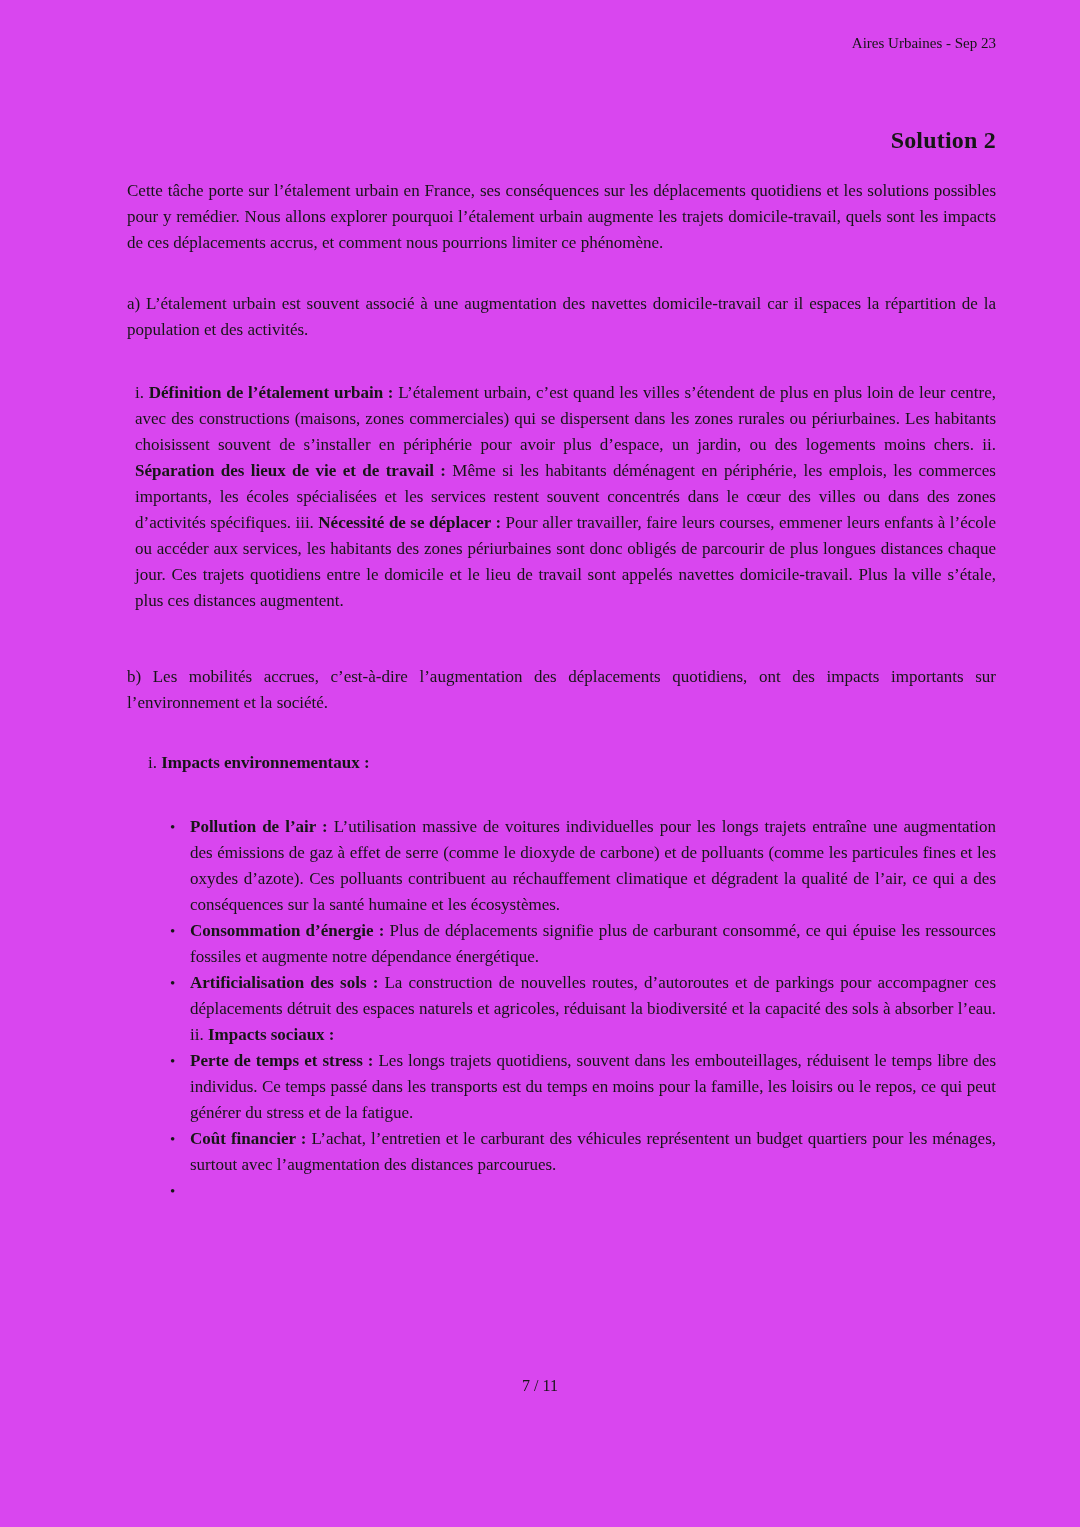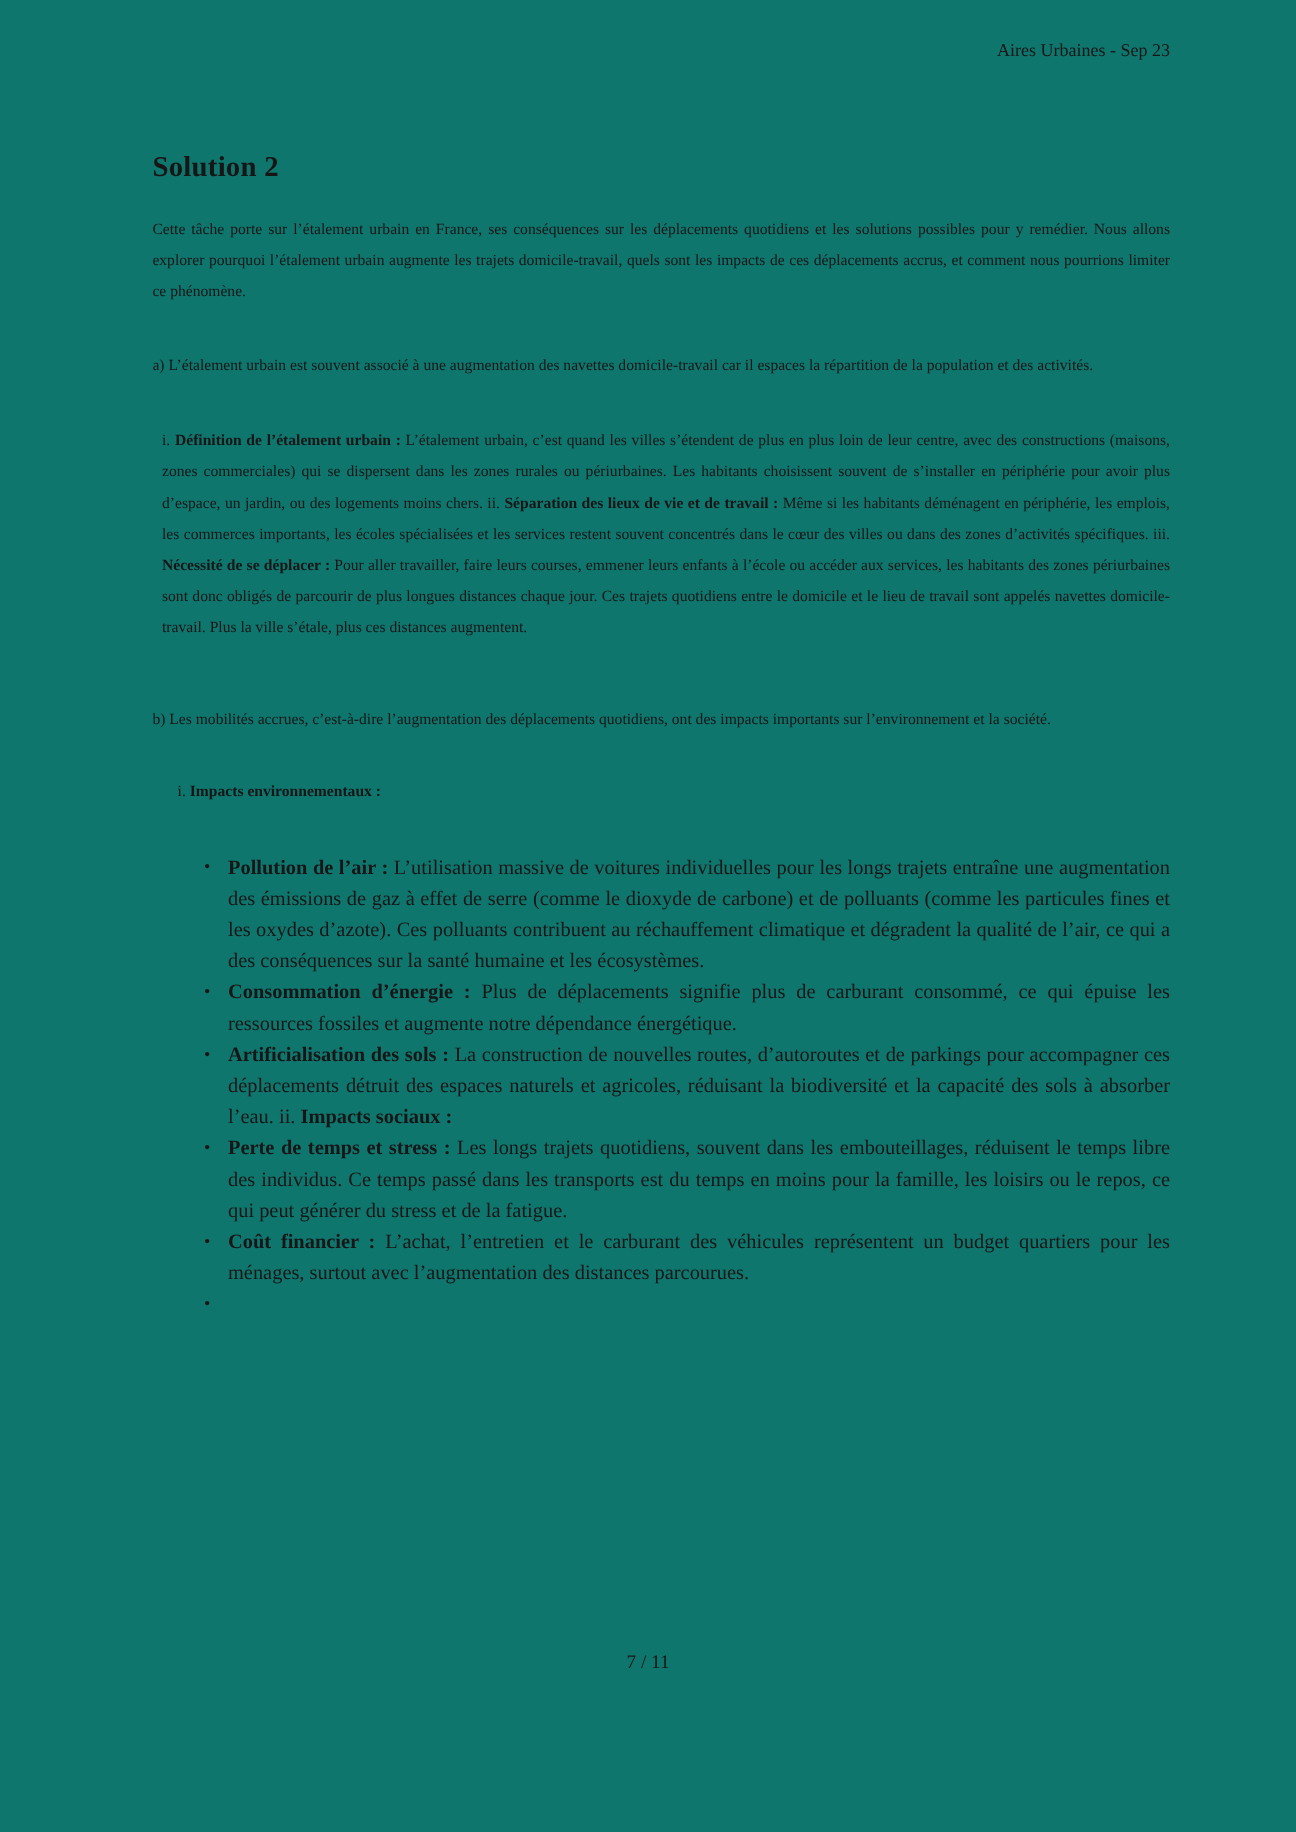--- a/index.html
+++ b/index.html
@@ -5,41 +5,42 @@
   html, body {
     margin: 0;
     padding: 0;
     background: #ffffff;
   }
   .page {
     position: relative;
     width: 1080px;
     height: 1527px;
     box-sizing: border-box;
-    padding: 34px 105px 0 127px;
-    background: #0f766e;
+    padding: 34px 84px 0 127px;
+    background: #d946ef;
     font-family: "Liberation Serif", "DejaVu Serif", serif;
     color: #161616;
     overflow: hidden;
   }
   .page-header {
     text-align: right;
     font-size: 15px;
     line-height: 18px;
   }
   h1.doc-title {
     margin: 73px 0 0 0;
     font-size: 24px;
     line-height: 31px;
     font-weight: bold;
     letter-spacing: 0.2px;
+    text-align: right;
   }
   p.para {
     margin: 0;
-    font-size: 13px;
+    font-size: 17px;
     line-height: 26px;
     text-align: justify;
   }
   p.intro        { margin-top: 22px; }
   p.sec-a        { margin-top: 35px; }
   p.def-block    { margin-top: 37px; margin-left: 8px; }
   p.sec-b        { margin-top: 50px; }
   p.impacts-head { margin-top: 34px; margin-left: 21px; }
   ul.bullet-list {
     list-style: none;

